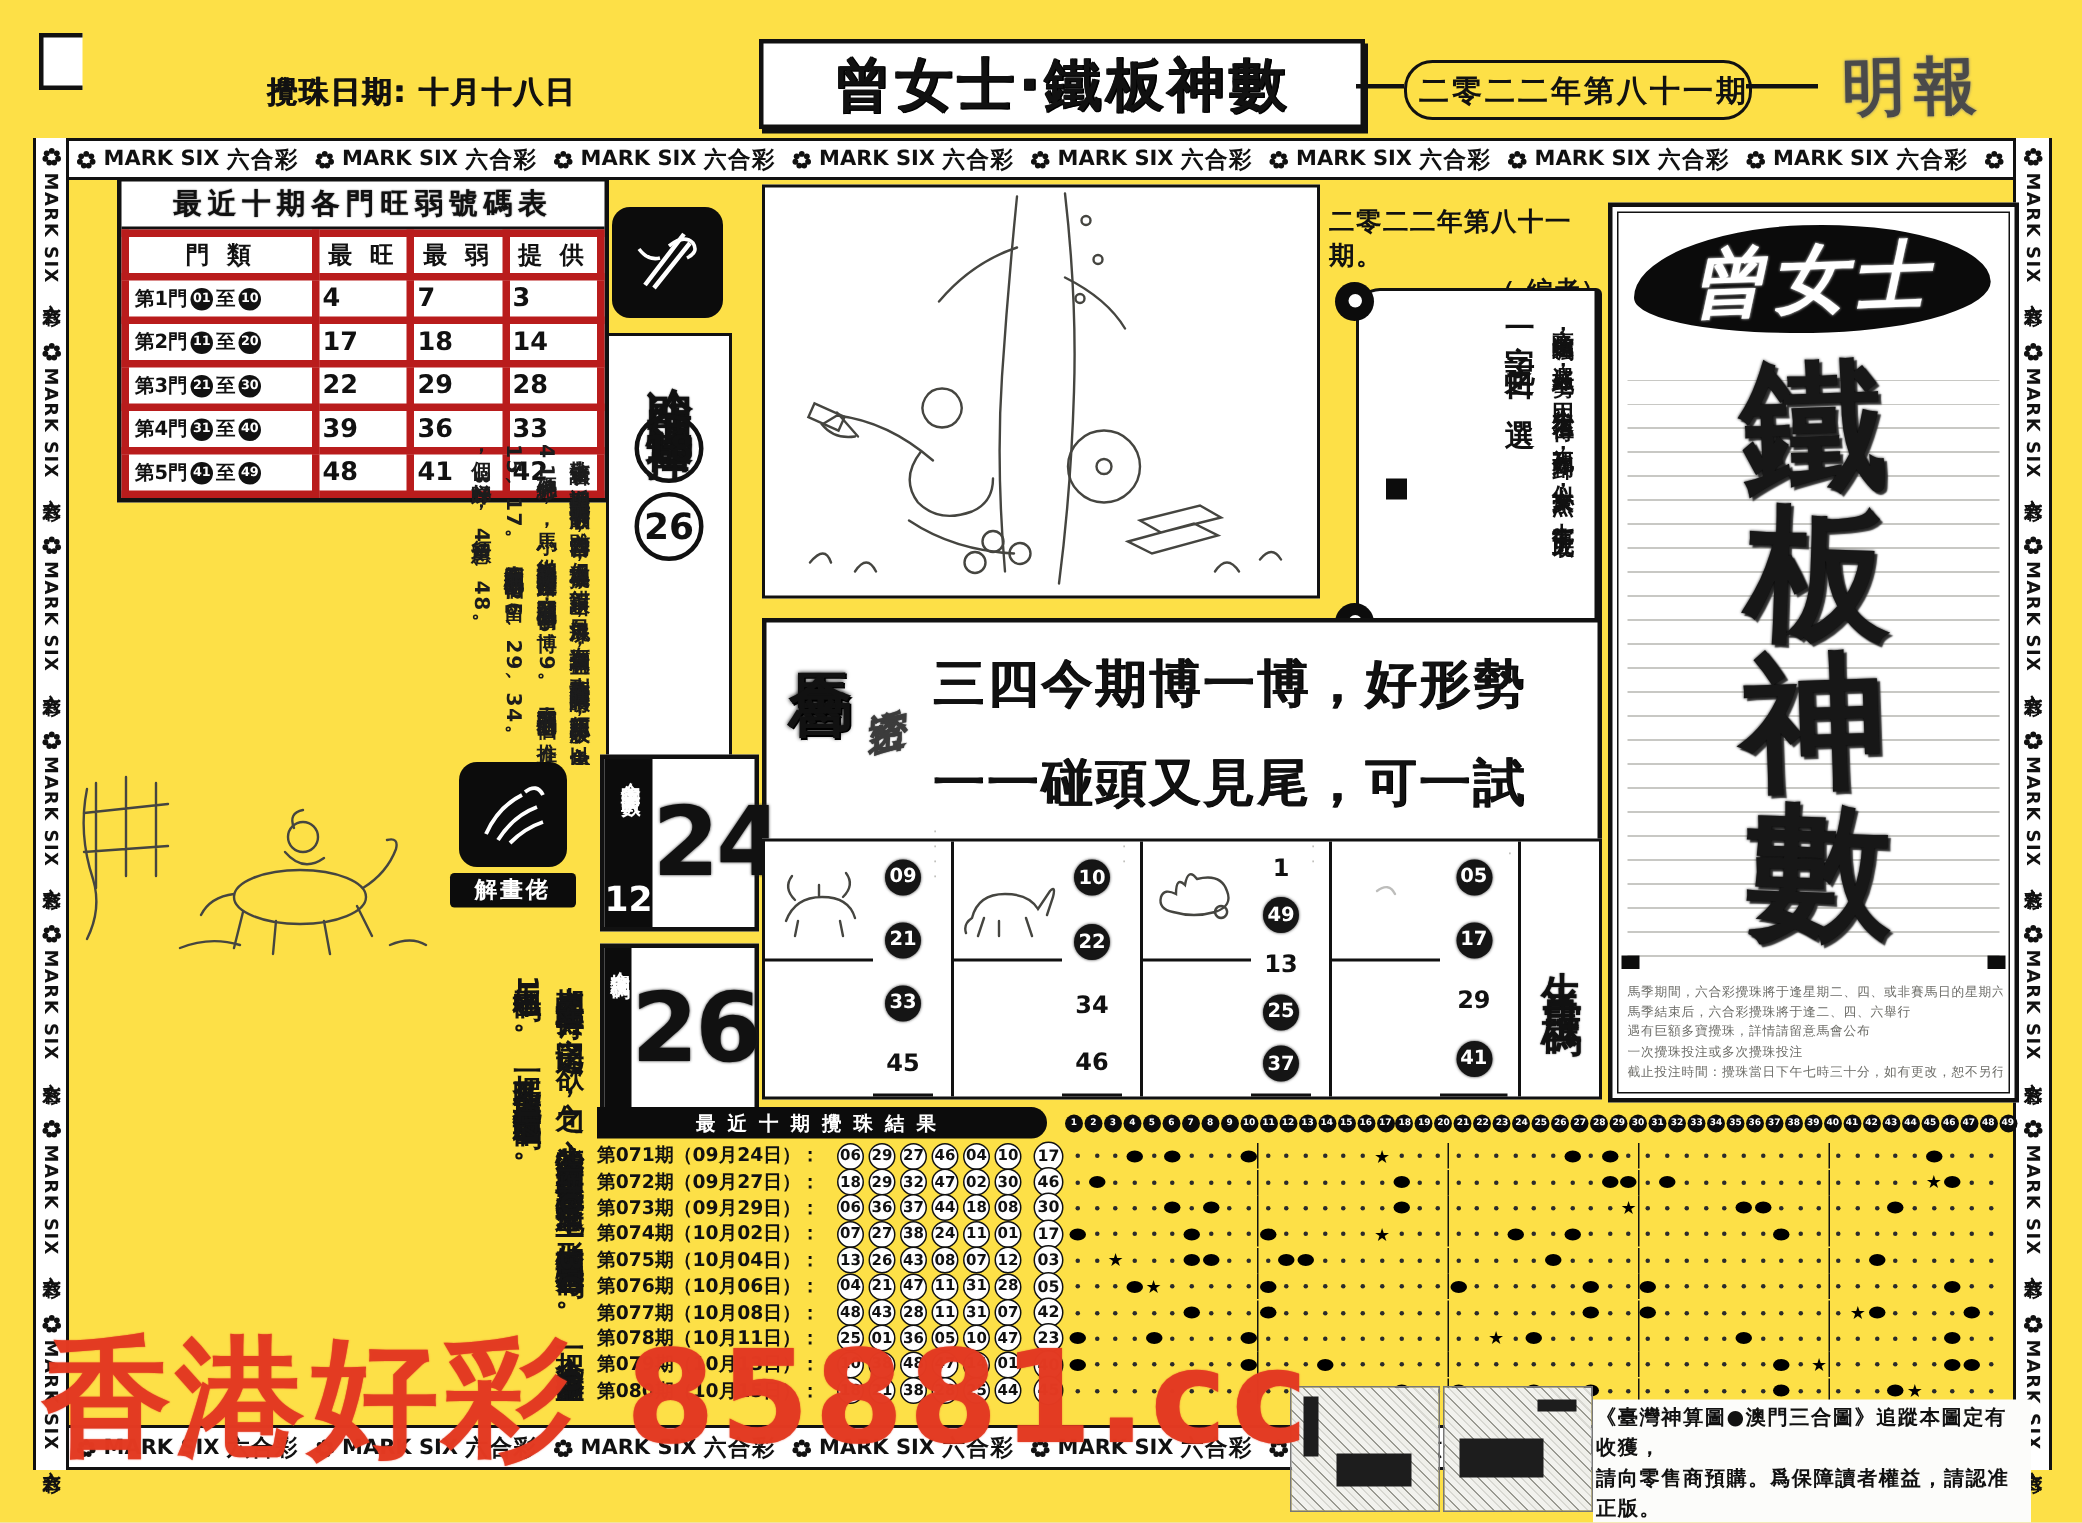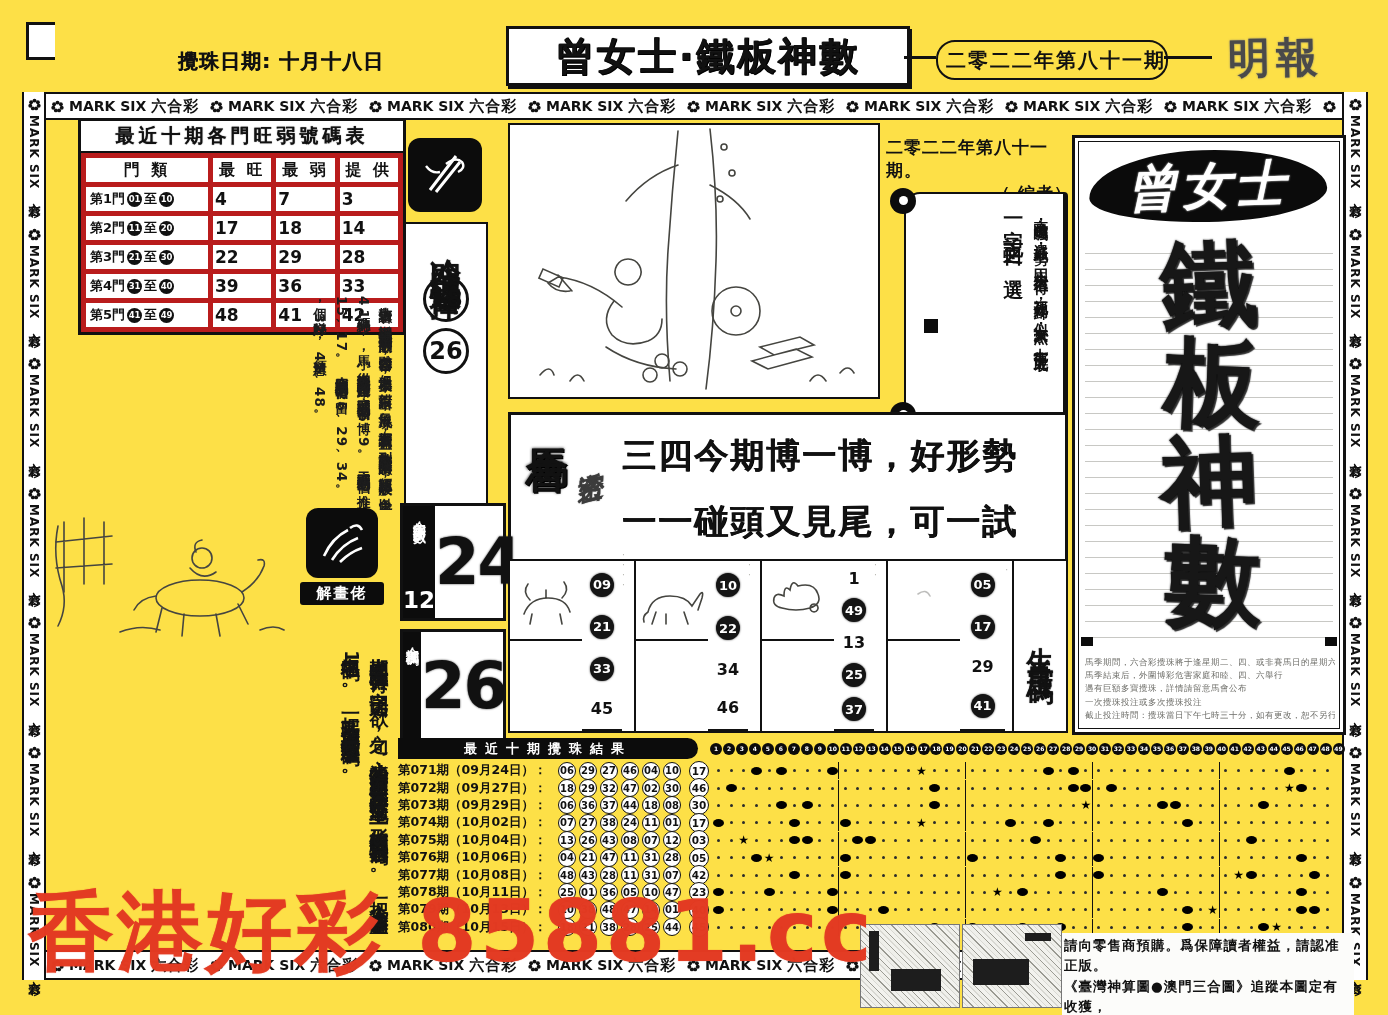--- a/index.html
+++ b/index.html
@@ -2514,38 +2514,38 @@
       <span>曾女士</span>
     </div>
     <div class="callig" style="left:50%;top:96px;transform:translateX(-50%);">
       <div>鐵</div>
       <div>板</div>
       <div>神</div>
       <div>數</div>
     </div>
     <div class="pnotes" style="left:10px;right:8px;bottom:10px;">
         <p>馬季期間，六合彩攪珠將于逢星期二、四、或非賽馬日的星期六舉行</p>
-        <p>馬季結束后，外圍博彩危害家庭和睦、四、六舉行</p>
+        <p>馬季結束后，六合彩攪珠將于逢二、四、六舉行</p>
         <p>遇有巨額多寶攪珠，詳情請留意馬會公布</p>
         <p>一次攪珠投注或多次攪珠投注</p>
         <p>截止投注時間：攪珠當日下午七時三十分，如有更改，恕不另行公布</p>
       </div>
     <div class="psq" style="left:6px;bottom:86px;width:12px;height:9px;"></div>
     <div class="psq" style="right:6px;bottom:86px;width:12px;height:9px;"></div>
   </div>
 
   <div class="abs thumb" style="left:860px;top:924px;width:98px;height:82px;position:absolute;">
     <div class="blot" style="left:8px;top:6px;width:10px;height:40px;"></div>
     <div class="blot" style="left:30px;top:44px;width:50px;height:22px;"></div>
   </div>
   <div class="abs thumb" style="left:962px;top:924px;width:98px;height:82px;position:absolute;">
     <div class="blot" style="left:10px;top:34px;width:56px;height:26px;"></div>
     <div class="blot" style="left:62px;top:8px;width:26px;height:8px;"></div>
   </div>
   <div class="abs disc" style="left:1062px;top:933px;width:288px;padding:2px 2px 0 2px;">
+    <div>《臺灣神算圖●澳門三合圖》追蹤本圖定有收獲，</div>
     <div>請向零售商預購。爲保障讀者權益，請認准正版。</div>
-    <div>《臺灣神算圖●澳門三合圖》追蹤本圖定有收獲，</div>
 
   </div>
 
   <div class="abs watermark" style="left:28px;top:874px;">香港好彩 85881.cc</div>
 
 </div>
 
 </body></html>

